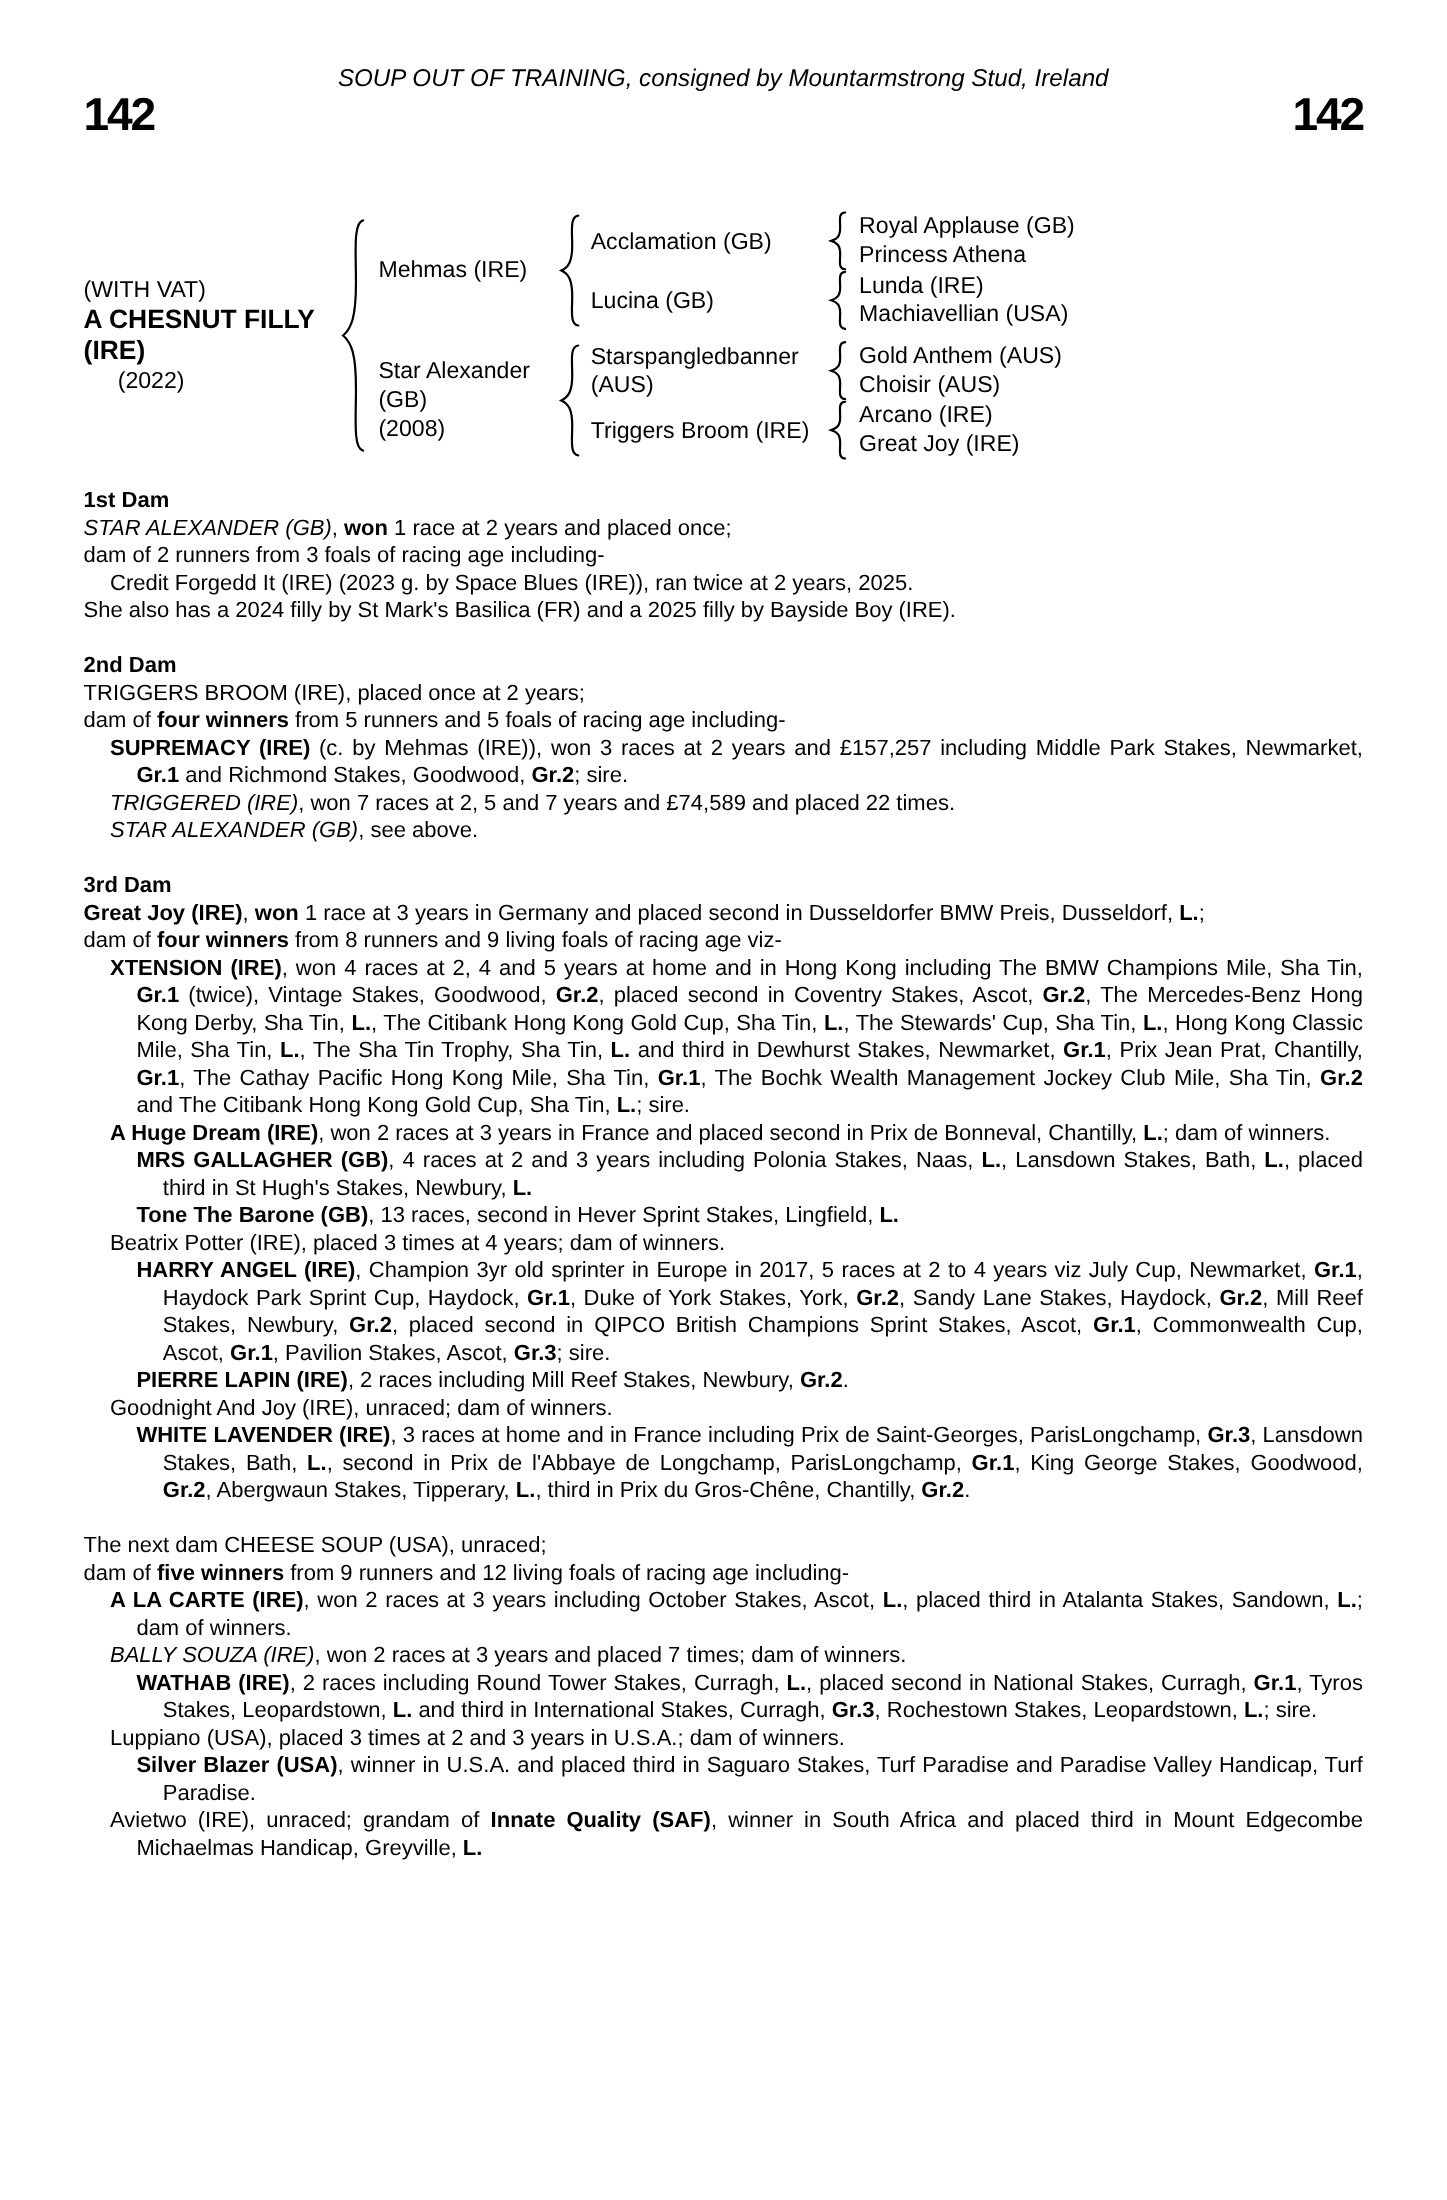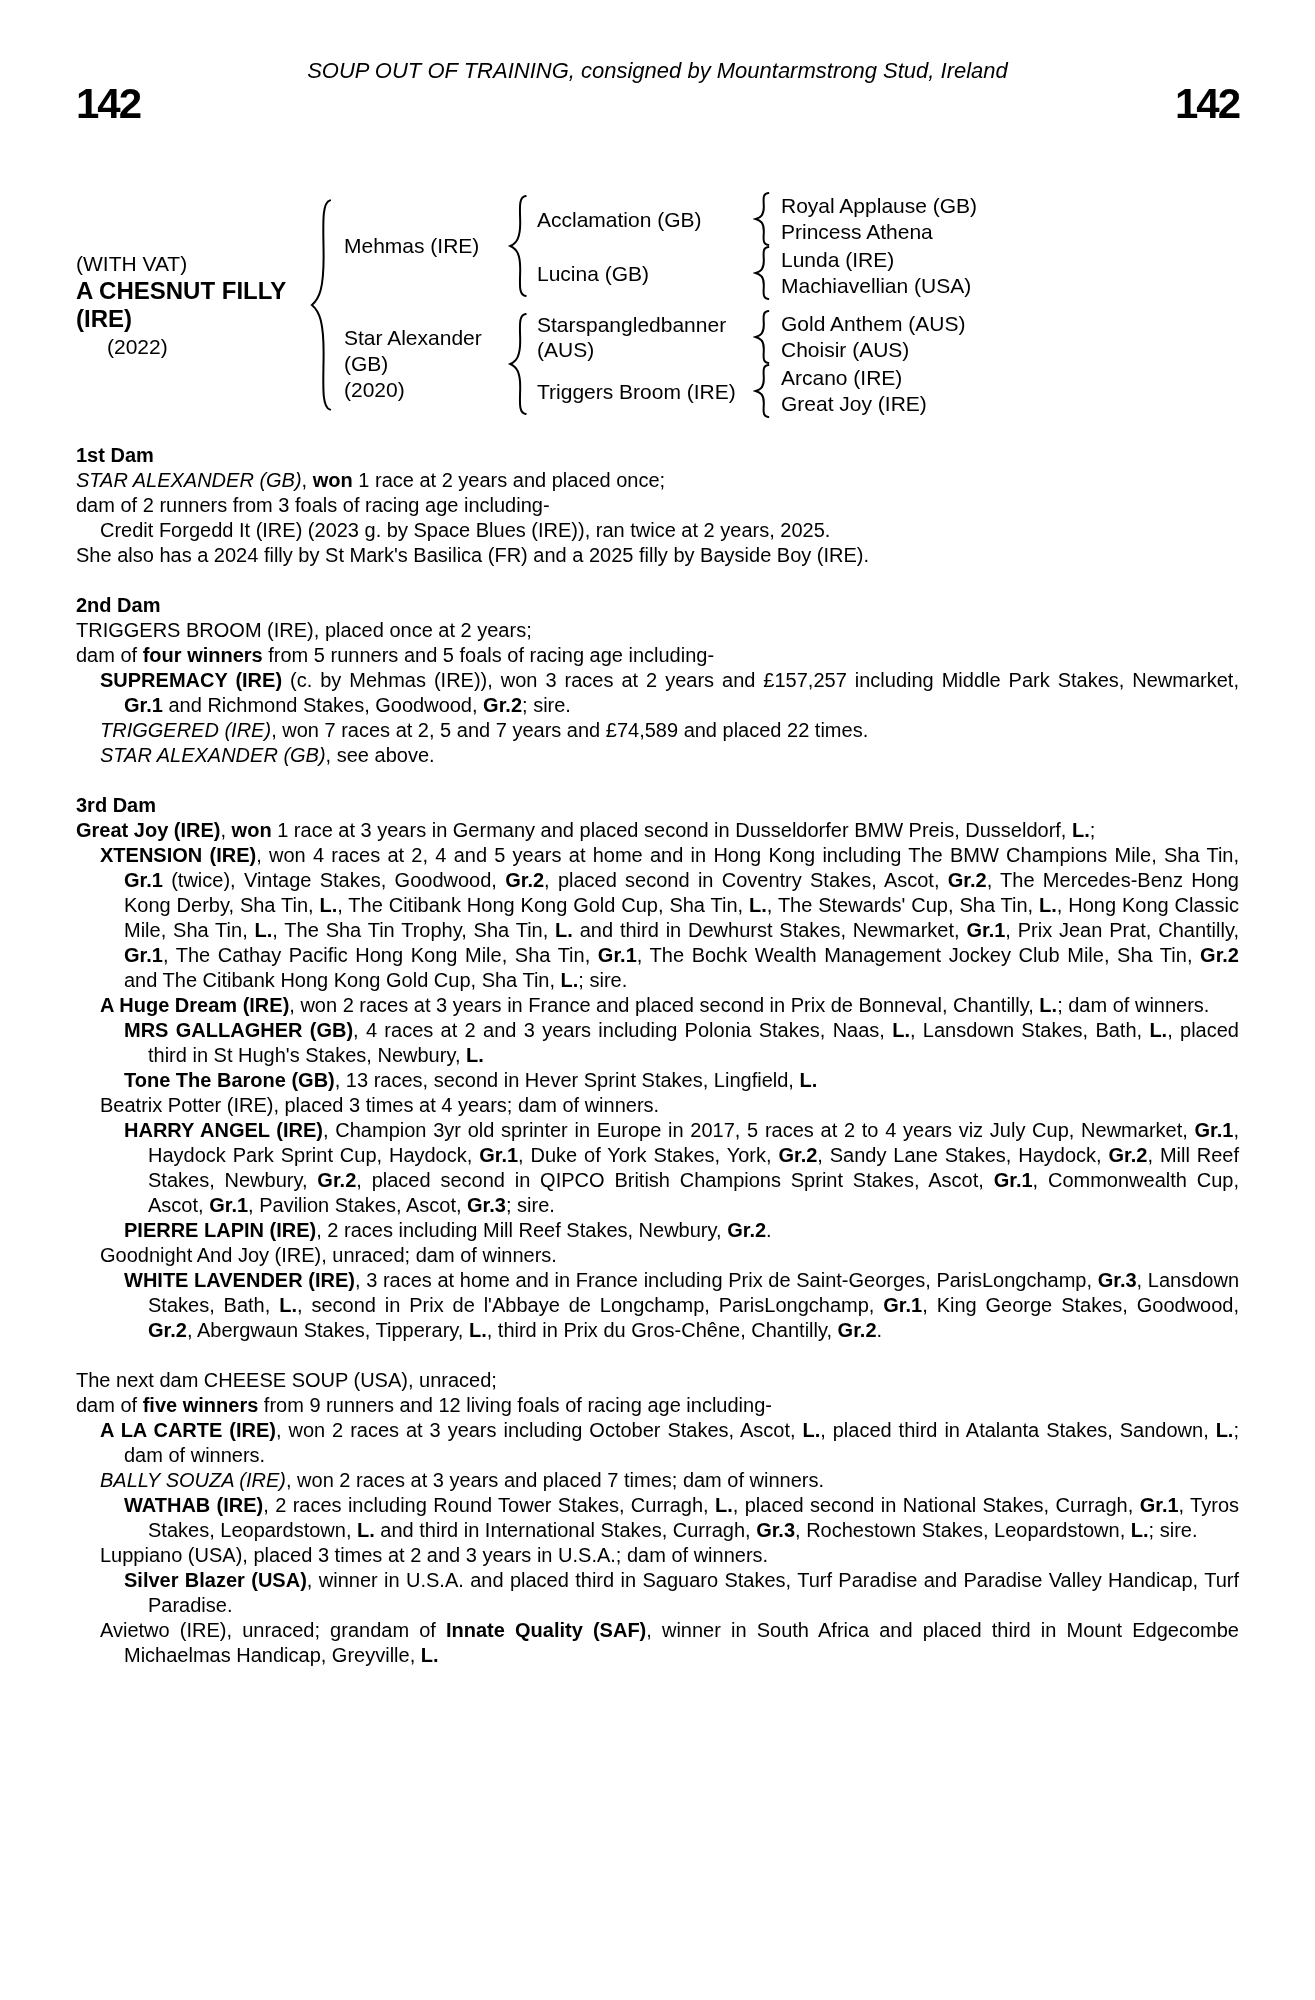--- a/index.html
+++ b/index.html
@@ -103,21 +103,21 @@
               <div class="g3">Lunda (IRE)</div>
               <div class="g3">Machiavellian (USA)</div>
             </div>
           </div>
         </div>
       </div>
 
       <div class="half">
         <div class="g1">
           <div>Star Alexander (GB)</div>
-          <div>(2020)</div>
+          <div>(2008)</div>
         </div>
         <svg class="brace b2" viewBox="0 0 20 100" preserveAspectRatio="none" aria-hidden="true">
           <path d="M17 2 C10 3 12 15 12 28 C12 42 9 47 3 50 C9 53 12 58 12 72 C12 85 10 97 17 98" fill="none" stroke="#000" stroke-width="2" stroke-linecap="round" vector-effect="non-scaling-stroke"></path>
         </svg>
         <div class="quarters">
           <div class="quarter">
             <div class="g2">Starspangledbanner (AUS)</div>
             <svg class="brace b3" viewBox="0 0 20 100" preserveAspectRatio="none" aria-hidden="true">
               <path d="M17 2 C10 3 12 15 12 28 C12 42 9 47 3 50 C9 53 12 58 12 72 C12 85 10 97 17 98" fill="none" stroke="#000" stroke-width="2" stroke-linecap="round" vector-effect="non-scaling-stroke"></path>
             </svg>
@@ -160,20 +160,21 @@
         <p class="entry i1"><b>SUPREMACY (IRE)</b><span> (c. by Mehmas (IRE)), won 3 races at 2 years and £157,257 including Middle Park Stakes, Newmarket, </span><b>Gr.1</b><span> and Richmond Stakes, Goodwood, </span><b>Gr.2</b><span>; sire.</span></p>
         <p class="entry i1"><i>TRIGGERED (IRE)</i><span>, won 7 races at 2, 5 and 7 years and £74,589 and placed 22 times.</span></p>
         <p class="entry i1"><i>STAR ALEXANDER (GB)</i><span>, see above.</span></p>
       </div>
   </div>
 
   <div class="section">
     <div class="dam-heading">3rd Dam</div>
     <div>
         <p class="entry h0"><b>Great Joy (IRE)</b><span>, </span><b>won</b><span> 1 race at 3 years in Germany and placed second in Dusseldorfer BMW Preis, Dusseldorf, </span><b>L.</b><span>;</span></p>
+        <p class="entry f"><span>dam of </span><b>four winners</b><span> from 8 runners and 9 living foals of racing age viz-</span></p>
         <p class="entry i1"><b>XTENSION (IRE)</b><span>, won 4 races at 2, 4 and 5 years at home and in Hong Kong including The BMW Champions Mile, Sha Tin, </span><b>Gr.1</b><span> (twice), Vintage Stakes, Goodwood, </span><b>Gr.2</b><span>, placed second in Coventry Stakes, Ascot, </span><b>Gr.2</b><span>, The Mercedes-Benz Hong Kong Derby, Sha Tin, </span><b>L.</b><span>, The Citibank Hong Kong Gold Cup, Sha Tin, </span><b>L.</b><span>, The Stewards' Cup, Sha Tin, </span><b>L.</b><span>, Hong Kong Classic Mile, Sha Tin, </span><b>L.</b><span>, The Sha Tin Trophy, Sha Tin, </span><b>L.</b><span> and third in Dewhurst Stakes, Newmarket, </span><b>Gr.1</b><span>, Prix Jean Prat, Chantilly, </span><b>Gr.1</b><span>, The Cathay Pacific Hong Kong Mile, Sha Tin, </span><b>Gr.1</b><span>, The Bochk Wealth Management Jockey Club Mile, Sha Tin, </span><b>Gr.2</b><span> and The Citibank Hong Kong Gold Cup, Sha Tin, </span><b>L.</b><span>; sire.</span></p>
         <p class="entry i1"><b>A Huge Dream (IRE)</b><span>, won 2 races at 3 years in France and placed second in Prix de Bonneval, Chantilly, </span><b>L.</b><span>; dam of winners.</span></p>
         <p class="entry i2"><b>MRS GALLAGHER (GB)</b><span>, 4 races at 2 and 3 years including Polonia Stakes, Naas, </span><b>L.</b><span>, Lansdown Stakes, Bath, </span><b>L.</b><span>, placed third in St Hugh's Stakes, Newbury, </span><b>L.</b></p>
         <p class="entry i2"><b>Tone The Barone (GB)</b><span>, 13 races, second in Hever Sprint Stakes, Lingfield, </span><b>L.</b></p>
         <p class="entry i1"><span>Beatrix Potter (IRE), placed 3 times at 4 years; dam of winners.</span></p>
         <p class="entry i2"><b>HARRY ANGEL (IRE)</b><span>, Champion 3yr old sprinter in Europe in 2017, 5 races at 2 to 4 years viz July Cup, Newmarket, </span><b>Gr.1</b><span>, Haydock Park Sprint Cup, Haydock, </span><b>Gr.1</b><span>, Duke of York Stakes, York, </span><b>Gr.2</b><span>, Sandy Lane Stakes, Haydock, </span><b>Gr.2</b><span>, Mill Reef Stakes, Newbury, </span><b>Gr.2</b><span>, placed second in QIPCO British Champions Sprint Stakes, Ascot, </span><b>Gr.1</b><span>, Commonwealth Cup, Ascot, </span><b>Gr.1</b><span>, Pavilion Stakes, Ascot, </span><b>Gr.3</b><span>; sire.</span></p>
         <p class="entry i2"><b>PIERRE LAPIN (IRE)</b><span>, 2 races including Mill Reef Stakes, Newbury, </span><b>Gr.2</b><span>.</span></p>
         <p class="entry i1"><span>Goodnight And Joy (IRE), unraced; dam of winners.</span></p>
         <p class="entry i2"><b>WHITE LAVENDER (IRE)</b><span>, 3 races at home and in France including Prix de Saint-Georges, ParisLongchamp, </span><b>Gr.3</b><span>, Lansdown Stakes, Bath, </span><b>L.</b><span>, second in Prix de l'Abbaye de Longchamp, ParisLongchamp, </span><b>Gr.1</b><span>, King George Stakes, Goodwood, </span><b>Gr.2</b><span>, Abergwaun Stakes, Tipperary, </span><b>L.</b><span>, third in Prix du Gros-Chêne, Chantilly, </span><b>Gr.2</b><span>.</span></p>
       </div>

